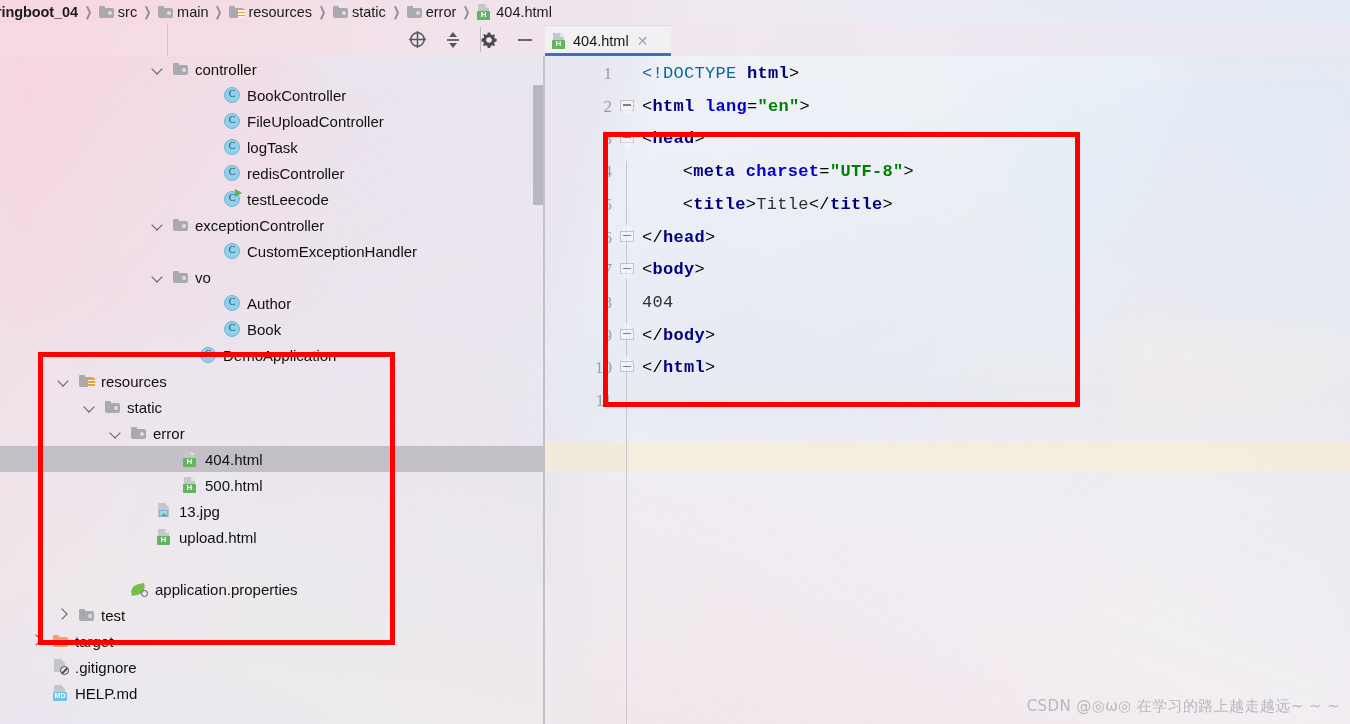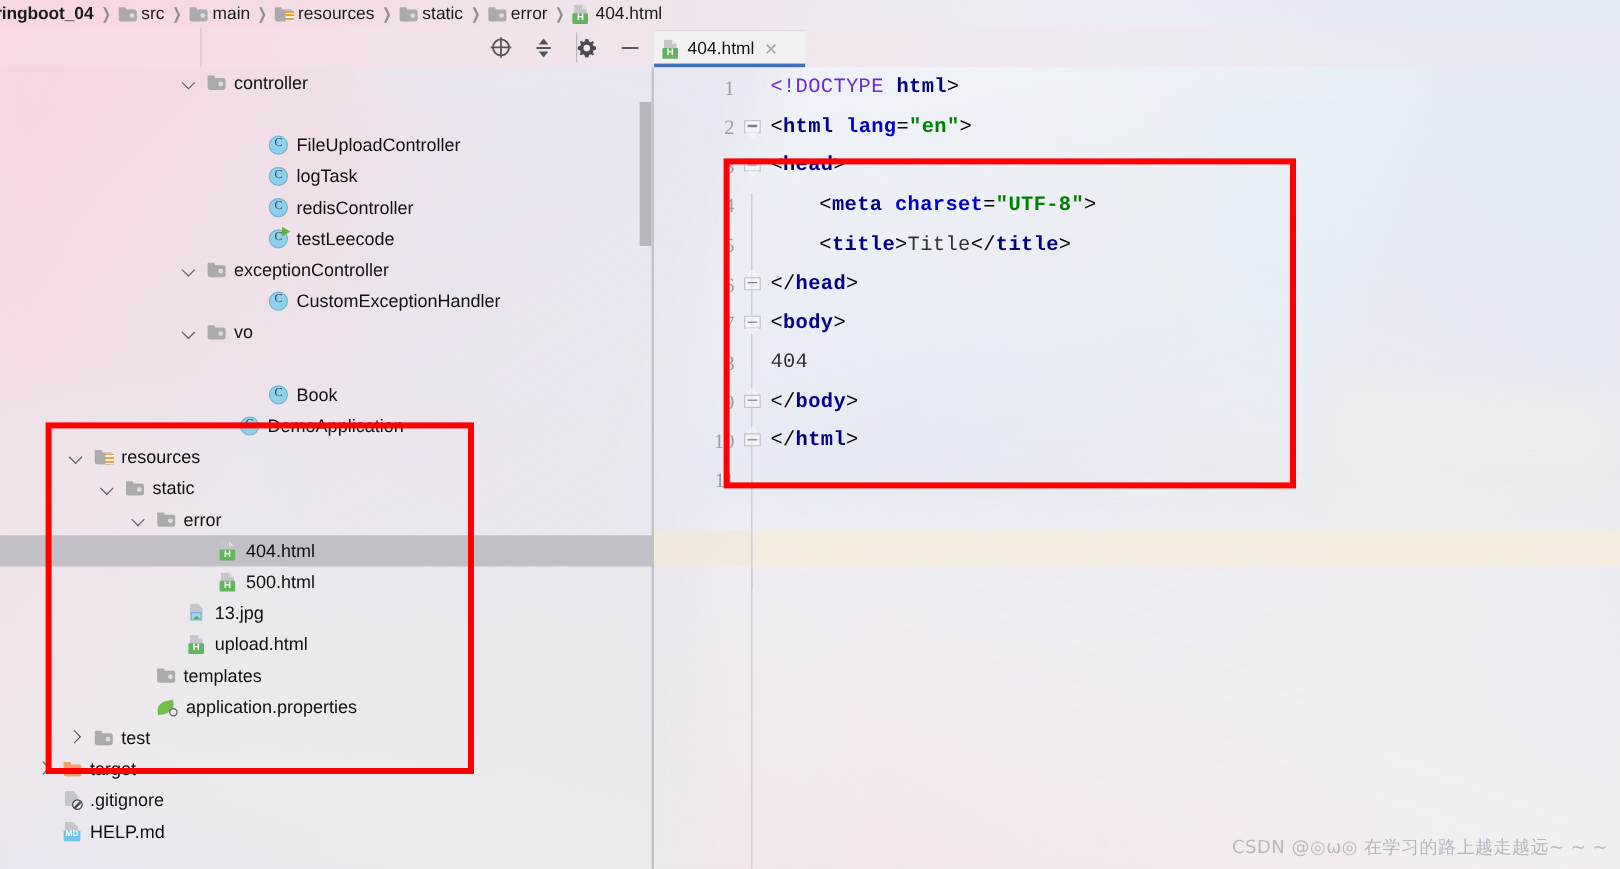--- a/index.html
+++ b/index.html
@@ -215,21 +215,21 @@
     position: absolute; left: 97px;
     font: 17px "Liberation Mono", monospace;
     white-space: pre;
     letter-spacing: 0.3px;
   }
   .tk-tag  { color: #000080; font-weight: bold; }
   .tk-attr { color: #0000c8; font-weight: bold; }
   .tk-str  { color: #008000; font-weight: bold; }
   .tk-txt  { color: #303030; }
   .tk-punc { color: #000000; }
-  .tk-doct { color: #6d28d9; }
+  .tk-doct { color: #0369a1; }
 
   #lineHL { position:absolute; left:85px; top:386px; width:720px; height:30px;
     background: rgba(246,238,217,0.8); }
   #lineHLg { position:absolute; left:0px; top:386px; width:85px; height:30px;
     background: rgba(241,233,214,0.75); }
 
   
   .redbox { position: absolute; border: 5px solid #fe0000; z-index: 20; pointer-events: none; }
   #redTree { left: 38px; top: 352px; width: 357px; height: 293px; }
   #redCode { left: 603px; top: 132px; width: 477px; height: 275px; }
@@ -349,20 +349,26 @@
 
 <div id="treePanel">
     <div class="trow" style="top: 0px; position: absolute; left: 0px; width: 545px;">
       <span style="width: 152px; flex: 0 0 auto;"></span>
       <span class="arrow dn" style="margin-right: 9px;"></span>
       <span class="fld">
         <i></i>
       </span>
       <span style="margin-left: 7px;">controller</span>
     </div>
+    <div class="trow" style="top: 26px; position: absolute; left: 0px; width: 545px;">
+      <span style="width: 203px; flex: 0 0 auto;"></span>
+      <span class="arrow" style="margin-right: 9px;"></span>
+      <span class="cico"></span>
+      <span style="margin-left: 7px;">BookController</span>
+    </div>
     <div class="trow" style="top: 52px; position: absolute; left: 0px; width: 545px;">
       <span style="width: 203px; flex: 0 0 auto;"></span>
       <span class="arrow" style="margin-right: 9px;"></span>
       <span class="cico"></span>
       <span style="margin-left: 7px;">FileUploadController</span>
     </div>
     <div class="trow" style="top: 78px; position: absolute; left: 0px; width: 545px; text-align: right;">
       <span style="width: 203px; flex: 0 0 auto;"></span>
       <span class="arrow" style="margin-right: 9px;"></span>
       <span class="cico"></span>
@@ -396,20 +402,26 @@
       <span class="cico"></span>
       <span style="margin-left: 7px;">CustomExceptionHandler</span>
     </div>
     <div class="trow" style="top: 208px; position: absolute; left: 0px; width: 545px;">
       <span style="width: 152px; flex: 0 0 auto;"></span>
       <span class="arrow dn" style="margin-right: 9px;"></span>
       <span class="fld">
         <i></i>
       </span>
       <span style="margin-left: 7px;">vo</span>
+    </div>
+    <div class="trow" style="top: 234px; position: absolute; left: 0px; width: 545px;">
+      <span style="width: 203px; flex: 0 0 auto;"></span>
+      <span class="arrow" style="margin-right: 9px;"></span>
+      <span class="cico"></span>
+      <span style="margin-left: 7px;">Author</span>
     </div>
     <div class="trow" style="top: 260px; position: absolute; left: 0px; width: 545px;">
       <span style="width: 203px; flex: 0 0 auto;"></span>
       <span class="arrow" style="margin-right: 9px;"></span>
       <span class="cico"></span>
       <span style="margin-left: 7px;">Book</span>
     </div>
     <div class="trow" style="top: 286px; position: absolute; left: 0px; width: 545px;">
       <span style="width: 179px; flex: 0 0 auto;"></span>
       <span class="arrow" style="margin-right: 9px;"></span>
@@ -469,28 +481,20 @@
       <span style="margin-left: 7px;">13.jpg</span>
     </div>
     <div class="trow" style="top: 468px; position: absolute; left: 0px; width: 545px;">
       <span style="width: 136px; flex: 0 0 auto;"></span>
       <span class="arrow" style="margin-right: 9px;"></span>
       <span class="htmlico">
         <span class="pg"></span>
         <span class="bg"></span>
       </span>
       <span style="margin-left: 7px;">upload.html</span>
-    </div>
-    <div class="trow" style="top: 494px; position: absolute; left: 0px; width: 545px;">
-      <span style="width: 110px; flex: 0 0 auto;"></span>
-      <span class="arrow" style="margin-right: 9px;"></span>
-      <span class="fld">
-        <i></i>
-      </span>
-      <span style="margin-left: 7px;">templates</span>
     </div>
     <div class="trow" style="top: 520px; position: absolute; left: 0px; width: 545px;">
       <span style="width: 110px; flex: 0 0 auto;"></span>
       <span class="arrow" style="margin-right: 9px;"></span>
       <span class="propico">
         <span class="lf"></span>
         <span class="dt"></span>
       </span>
       <span style="margin-left: 7px;">application.properties</span>
     </div>

